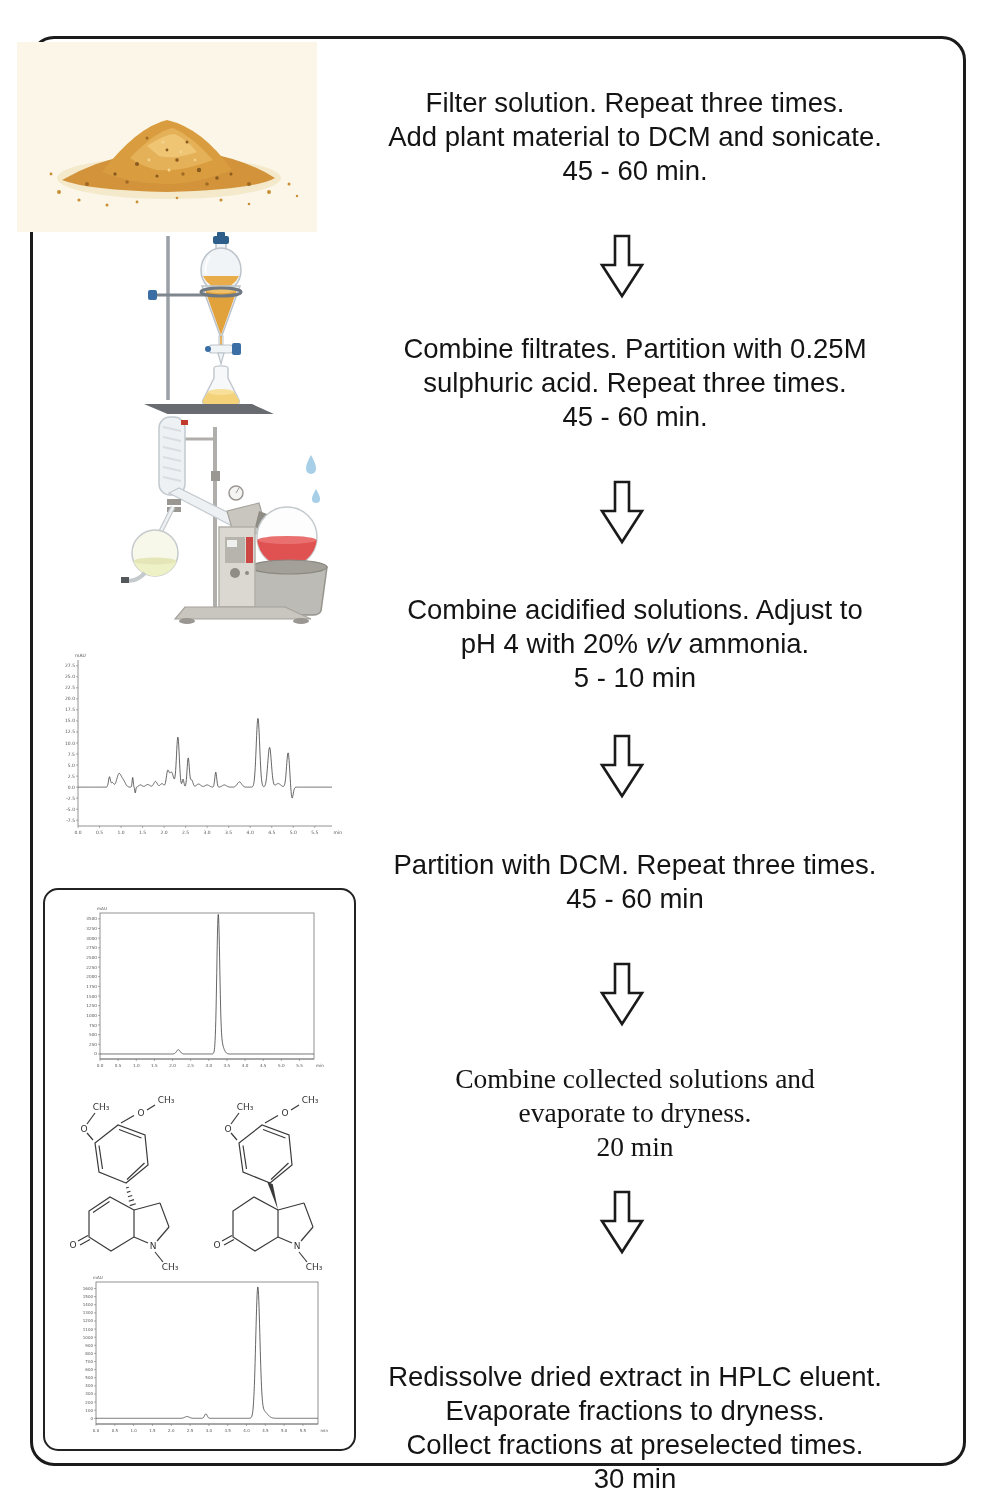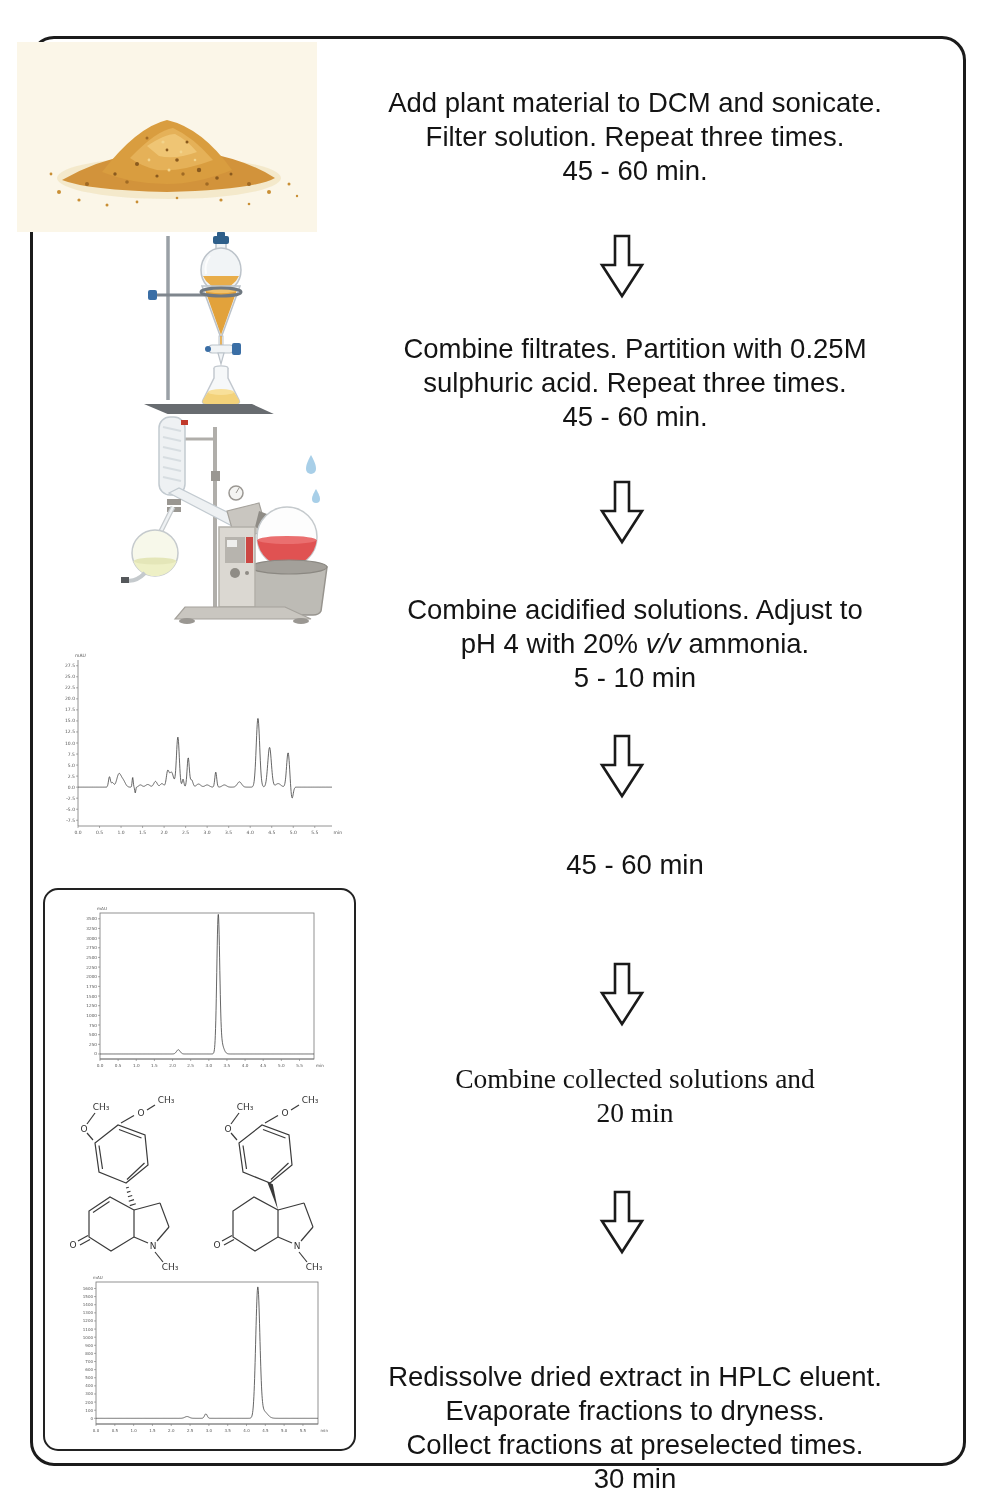--- a/index.html
+++ b/index.html
@@ -428,43 +428,45 @@
   <polygon points="17,3 31,3 31,32 44,32 24,63 4,32 17,32" fill="#ffffff" stroke="#1a1a1a" stroke-width="2.6"></polygon>
 </svg>
 <svg class="abs" style="left:598px;top:961px;" width="48" height="66" viewBox="0 0 48 66">
   <polygon points="17,3 31,3 31,32 44,32 24,63 4,32 17,32" fill="#ffffff" stroke="#1a1a1a" stroke-width="2.6"></polygon>
 </svg>
 <svg class="abs" style="left:598px;top:1189px;" width="48" height="66" viewBox="0 0 48 66">
   <polygon points="17,3 31,3 31,32 44,32 24,63 4,32 17,32" fill="#ffffff" stroke="#1a1a1a" stroke-width="2.6"></polygon>
 </svg>
 
 <div class="step" style="top:86px;">
+  <div class="line">Filter solution. Repeat three times.</div>
   <div class="line">Add plant material to DCM and sonicate.</div>
-  <div class="line">Filter solution. Repeat three times.</div>
   <div class="line">45 - 60 min.</div>
 </div>
 
 <div class="step" style="top:332px;">
   <div class="line">Combine filtrates. Partition with 0.25M</div>
   <div class="line">sulphuric acid. Repeat three times.</div>
   <div class="line">45 - 60 min.</div>
 </div>
 
 <div class="step" style="top:593px;">
   <div class="line">Combine acidified solutions. Adjust to</div>
   <div class="line"><span>pH 4 with 20% </span><em>v/v</em><span> ammonia.</span></div>
   <div class="line">5 - 10 min</div>
 </div>
 
 <div class="step" style="top:848px;">
+  <div class="line">Partition with DCM. Repeat three times.</div>
   <div class="line">45 - 60 min</div>
 </div>
 
 <div class="step" style="top:1062px;font-family:Liberation Serif, serif;">
   <div class="line">Combine collected solutions and</div>
+  <div class="line">evaporate to dryness.</div>
   <div class="line">20 min</div>
 </div>
 
 <div class="step" style="top:1360px;">
   <div class="line">Redissolve dried extract in HPLC eluent.</div>
   <div class="line">Evaporate fractions to dryness.</div>
   <div class="line">Collect fractions at preselected times.</div>
   <div class="line">30 min</div>
 </div>
 

